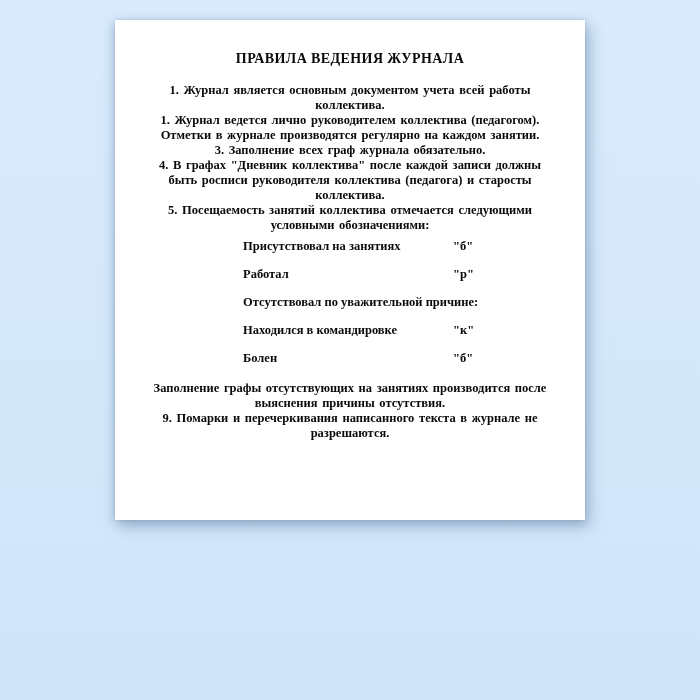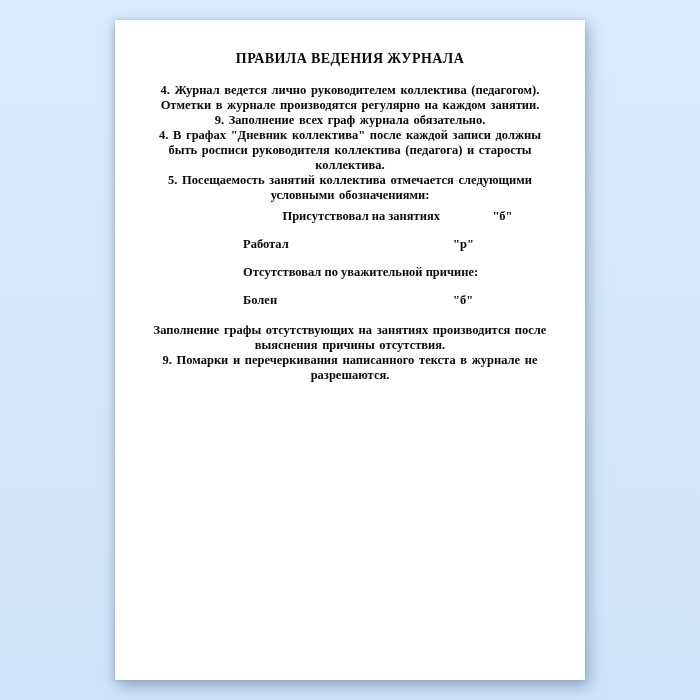--- a/index.html
+++ b/index.html
@@ -15,21 +15,21 @@
     position: relative;
     width: 700px;
     height: 700px;
     background: linear-gradient(180deg, #d9ebfc 0%, #d4e7fa 70%, #cfe3f8 100%);
   }
   .page {
     position: absolute;
     left: 115px;
     top: 20px;
     width: 470px;
-    height: 660px;
+    height: 500px;
     background: #ffffff;
     box-shadow:
       4px 6px 14px rgba(104, 136, 170, 0.55),
       -2px 2px 8px rgba(120, 150, 185, 0.35),
       0 0 2px rgba(140, 165, 195, 0.4);
   }
   .content {
     width: 404px;
     margin: 0 auto;
     padding-top: 31px;
@@ -55,21 +55,21 @@
     text-align: left;
     word-spacing: 0;
   }
   .code-row {
     display: flex;
     height: 15px;
     line-height: 15px;
     margin-top: 13px;
     white-space: nowrap;
   }
-  .code-row:first-child { margin-top: 0; justify-content: center; }
+  .code-row:first-child { margin-top: 0; }
   .code-label {
     flex: none;
     width: 210px;
   }
   .code-value { flex: none; }
   p.closing {
     margin: 0;
     word-spacing: 1.5px;
     text-align: center;
   }
@@ -77,39 +77,44 @@
 </style>
 </head>
 <body>
 
 <div class="stage">
   <div class="page">
     <div class="content">
 
       <h1 class="doc-title">ПРАВИЛА ВЕДЕНИЯ ЖУРНАЛА</h1>
 
-      <p class="rule">4. Журнал ведется лично руководителем коллектива (педагогом). Отметки в журнале производятся регулярно на каждом занятии.</p>
-      <p class="rule">9. Заполнение всех граф журнала обязательно.</p>
+      <p class="rule">1. Журнал является основным документом учета всей работы коллектива.</p>
+      <p class="rule">1. Журнал ведется лично руководителем коллектива (педагогом). Отметки в журнале производятся регулярно на каждом занятии.</p>
+      <p class="rule">3. Заполнение всех граф журнала обязательно.</p>
       <p class="rule">4. В графах "Дневник коллектива" после каждой записи должны быть росписи руководителя коллектива (педагога) и старосты коллектива.</p>
       <p class="rule">5. Посещаемость занятий коллектива отмечается следующими условными обозначениями:</p>
 
       <div class="codes">
         <div class="code-row">
           <span class="code-label">Присутствовал на занятиях</span>
           <span class="code-value">"б"</span>
         </div>
         <div class="code-row">
           <span class="code-label">Работал</span>
           <span class="code-value">"р"</span>
         </div>
         <div class="code-row">
           <span class="code-label">Отсутствовал по уважительной причине:</span>
           <span class="code-value"></span>
         </div>
         <div class="code-row">
+          <span class="code-label">Находился в командировке</span>
+          <span class="code-value">"к"</span>
+        </div>
+        <div class="code-row">
           <span class="code-label">Болен</span>
           <span class="code-value">"б"</span>
         </div>
       </div>
 
       <p class="closing first">Заполнение графы  отсутствующих на занятиях производится после выяснения причины отсутствия.</p>
       <p class="closing">9. Помарки  и  перечеркивания  написанного текста в журнале не разрешаются.</p>
 
     </div>
   </div>

